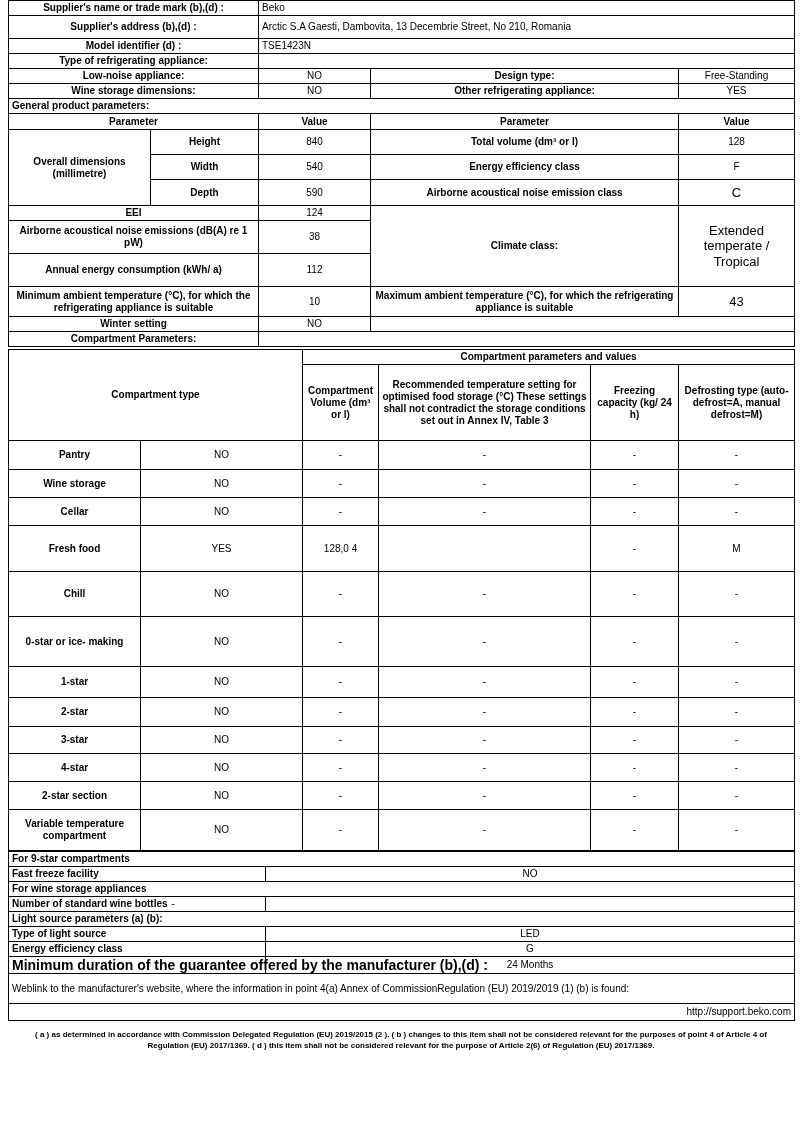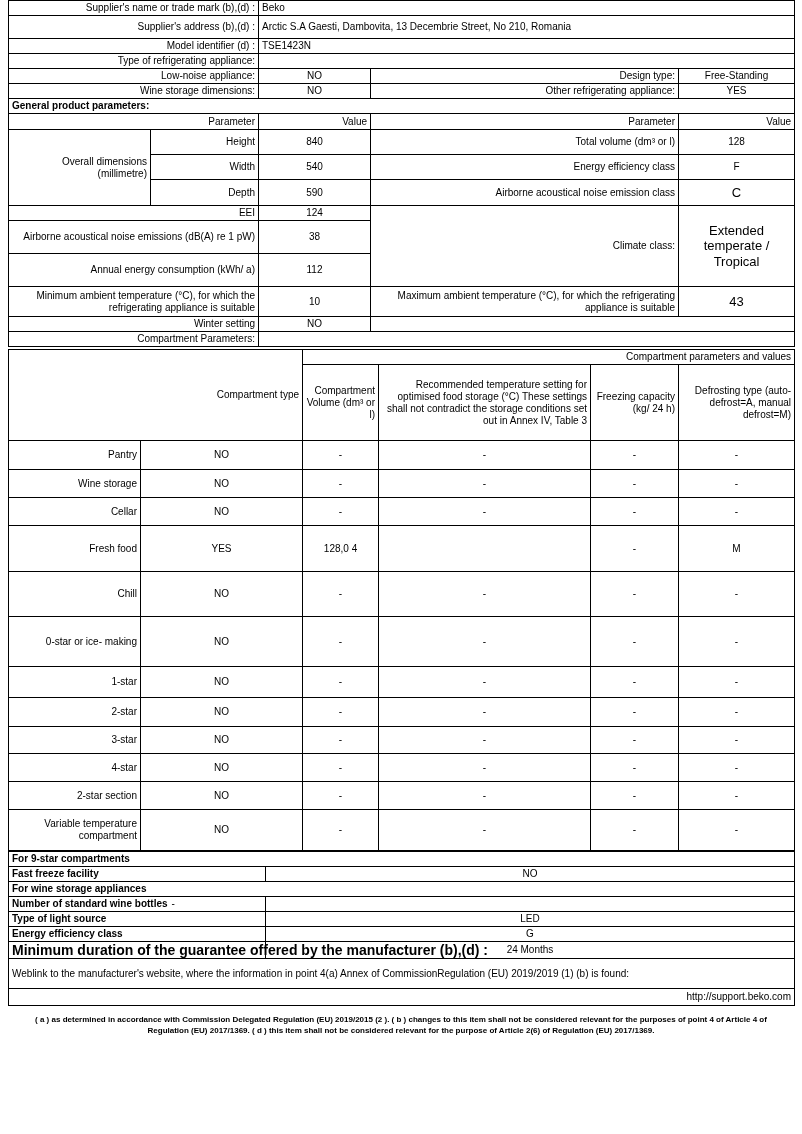--- a/index.html
+++ b/index.html
@@ -9,21 +9,21 @@
     font-family:"Liberation Sans", sans-serif; color:#000;
   }
   .sheet { width:802px; padding:0 8px; }
   .title { text-align:center; font-weight:bold; font-size:13px; padding:15px 0 11px 0; }
   table.tbl { border-collapse:collapse; table-layout:fixed; width:786px; }
   table.t2 { margin-top:2px; }
   td {
     border:1px solid #000; font-size:10px; line-height:1.2;
     vertical-align:middle; padding:1px 3px; word-wrap:break-word;
   }
-  .lbl   { font-weight:normal; text-align:right;margin-top:48px; }
+  .lbl   { font-weight:bold; text-align:center;margin-top:48px; }
   .lbl-l { font-weight:bold; text-align:left; }
   .val   { font-weight:normal; text-align:center; }
   .val-l { font-weight:normal; text-align:left; }
   .big   { font-size:13px; }
   .rel   { position:relative; }
   .overflow-label {
     position:absolute; left:3px; top:50%; transform:translateY(-50%);
     white-space:nowrap; z-index:2; font-weight:bold; font-size:14px;
   }
   .dash-val { font-weight:normal; padding-left:4px; }
@@ -272,20 +272,23 @@
         <td class="val">NO</td>
       </tr>
       <tr style="height:15px">
         <td colspan="2" class="lbl-l">For wine storage appliances</td>
       </tr>
       <tr style="height:15px">
         <td class="lbl-l"><span>Number of standard wine bottles</span><span class="dash-val">-</span></td>
         <td></td>
       </tr>
       <tr style="height:15px">
+        <td colspan="2" class="lbl-l">Light source parameters (a) (b):</td>
+      </tr>
+      <tr style="height:15px">
         <td class="lbl-l">Type of light source</td>
         <td class="val">LED</td>
       </tr>
       <tr style="height:15px">
         <td class="lbl-l">Energy efficiency class</td>
         <td class="val">G</td>
       </tr>
       <tr style="height:17px">
         <td class="rel">
             <span class="overflow-label">Minimum duration of the guarantee offered by the manufacturer (b),(d) :</span>

